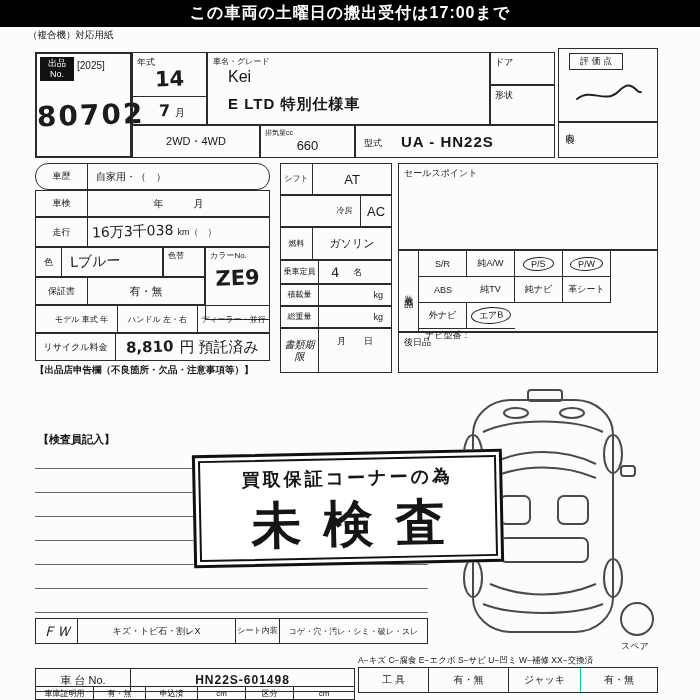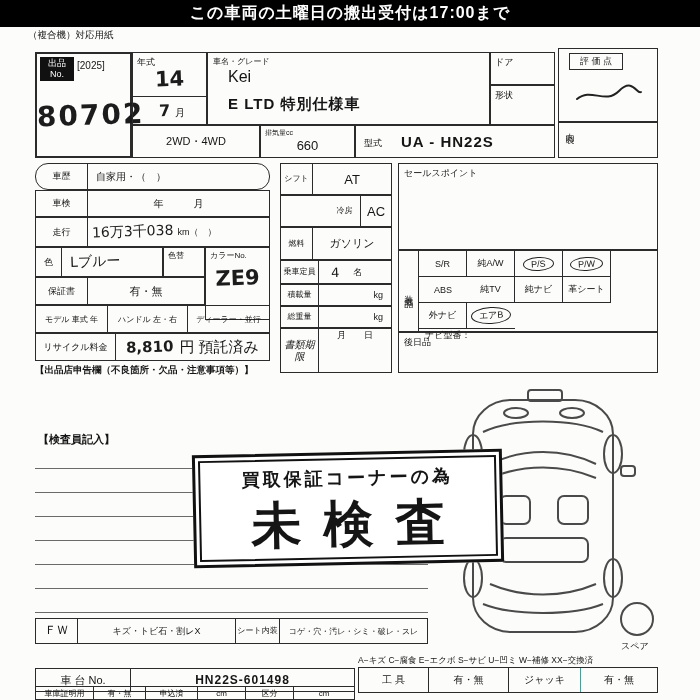--- a/index.html
+++ b/index.html
@@ -122,21 +122,21 @@
     <div class="abs" style="left:4px;top:2px;font-size:8px;">色替</div>
   </div>
   <div class="b" style="left:205px;top:247px;width:65px;height:73px;">
     <div class="abs" style="left:4px;top:2px;font-size:8px;">カラーNo.</div>
     <div class="abs hand" style="left:0;right:0;top:18px;text-align:center;font-size:21px;font-weight:bold;">ZE9</div>
   </div>
   <div class="b row" style="left:35px;top:277px;width:170px;height:28px;">
     <div class="lab" style="width:52px;">保証書</div>
     <div class="val" style="justify-content:center;padding-left:0;font-size:11px;">有・無</div>
   </div>
-  <div class="b row" style="left:35px;top:305px;width:235px;height:28px;font-size:8px;">
+  <div class="b row" style="left:35px;top:305px;width:235px;height:28px;font-size:8px;padding-left:10px;">
     <div class="cellmid" style="width:72px;border-right:1px solid #2b2b2b;text-align:center;">
       <span>モデル 車式</span>&nbsp;
       <span>年</span>
     </div>
     <div class="cellmid" style="width:80px;border-right:1px solid #2b2b2b;">ハンドル 左・右</div>
     <div class="cellmid" style="flex:1;">ディーラー・並行</div>
   </div>
   <div class="b row" style="left:35px;top:333px;width:235px;height:28px;">
     <div class="lab" style="width:80px;">リサイクル料金</div>
     <div class="val" style="padding-left:10px;">
@@ -168,21 +168,21 @@
   <div class="b row" style="left:280px;top:284px;width:112px;height:22px;">
     <div class="lab" style="width:38px;font-size:8px;">積載量</div>
     <div class="val" style="justify-content:flex-end;padding-right:8px;font-size:9px;">kg</div>
   </div>
   <div class="b row" style="left:280px;top:306px;width:112px;height:22px;">
     <div class="lab" style="width:38px;font-size:8px;">総重量</div>
     <div class="val" style="justify-content:flex-end;padding-right:8px;font-size:9px;">kg</div>
   </div>
   <div class="b row" style="left:280px;top:328px;width:112px;height:45px;">
     <div class="lab" style="width:38px;font-size:10px;font-style:italic;">書類期限</div>
-    <div class="val" style="justify-content:center;padding-left:0;font-size:9px;align-items:flex-start;">月　　日</div>
+    <div class="val" style="justify-content:center;padding-left:0;font-size:9px;align-items:flex-start;padding-top:6px;">月　　日</div>
   </div>
 
   <div class="b" style="left:398px;top:163px;width:260px;height:87px;">
     <div class="abs" style="left:5px;top:3px;font-size:9px;">セールスポイント</div>
   </div>
 
   <div class="b row" style="left:398px;top:250px;width:260px;height:82px;">
     <div class="lab" style="width:20px;padding:2px 0;">
       <span class="vtext" style="font-size:9px;">装備品</span>
     </div>
@@ -248,21 +248,21 @@
   <div class="abs" style="left:621px;top:640px;font-size:9px;font-family:Liberation Serif, serif;">スペア</div>
 
   <div class="abs stamp">
     <div class="stamp-inner">
       <div class="stamp-l1">買取保証コーナーの為</div>
       <div class="stamp-l2">未検査</div>
     </div>
   </div>
 
   <div class="b row" style="left:35px;top:618px;width:393px;height:26px;">
-    <div class="lab" style="width:42px;font-size:12px;">ＦＷ</div>
+    <div class="lab" style="width:42px;font-size:14px;font-style:italic;">ＦＷ</div>
     <div class="cellmid" style="width:158px;border-right:1px solid #2b2b2b;font-size:9px;">キズ・トビ石・割レX</div>
     <div class="cellmid" style="width:44px;border-right:1px solid #2b2b2b;font-size:8px;text-align:center;line-height:1.2;">シート内装</div>
     <div class="cellmid" style="flex:1;font-size:8px;">コゲ・穴・汚レ・シミ・破レ・スレ</div>
   </div>
 
   <div class="b row" style="left:35px;top:668px;width:320px;height:24px;">
     <div class="lab" style="width:95px;font-size:11px;">車 台 No.</div>
     <div class="val" style="justify-content:center;padding-left:0;font-size:12px;font-weight:bold;letter-spacing:1px;">HN22S-601498</div>
   </div>
 

